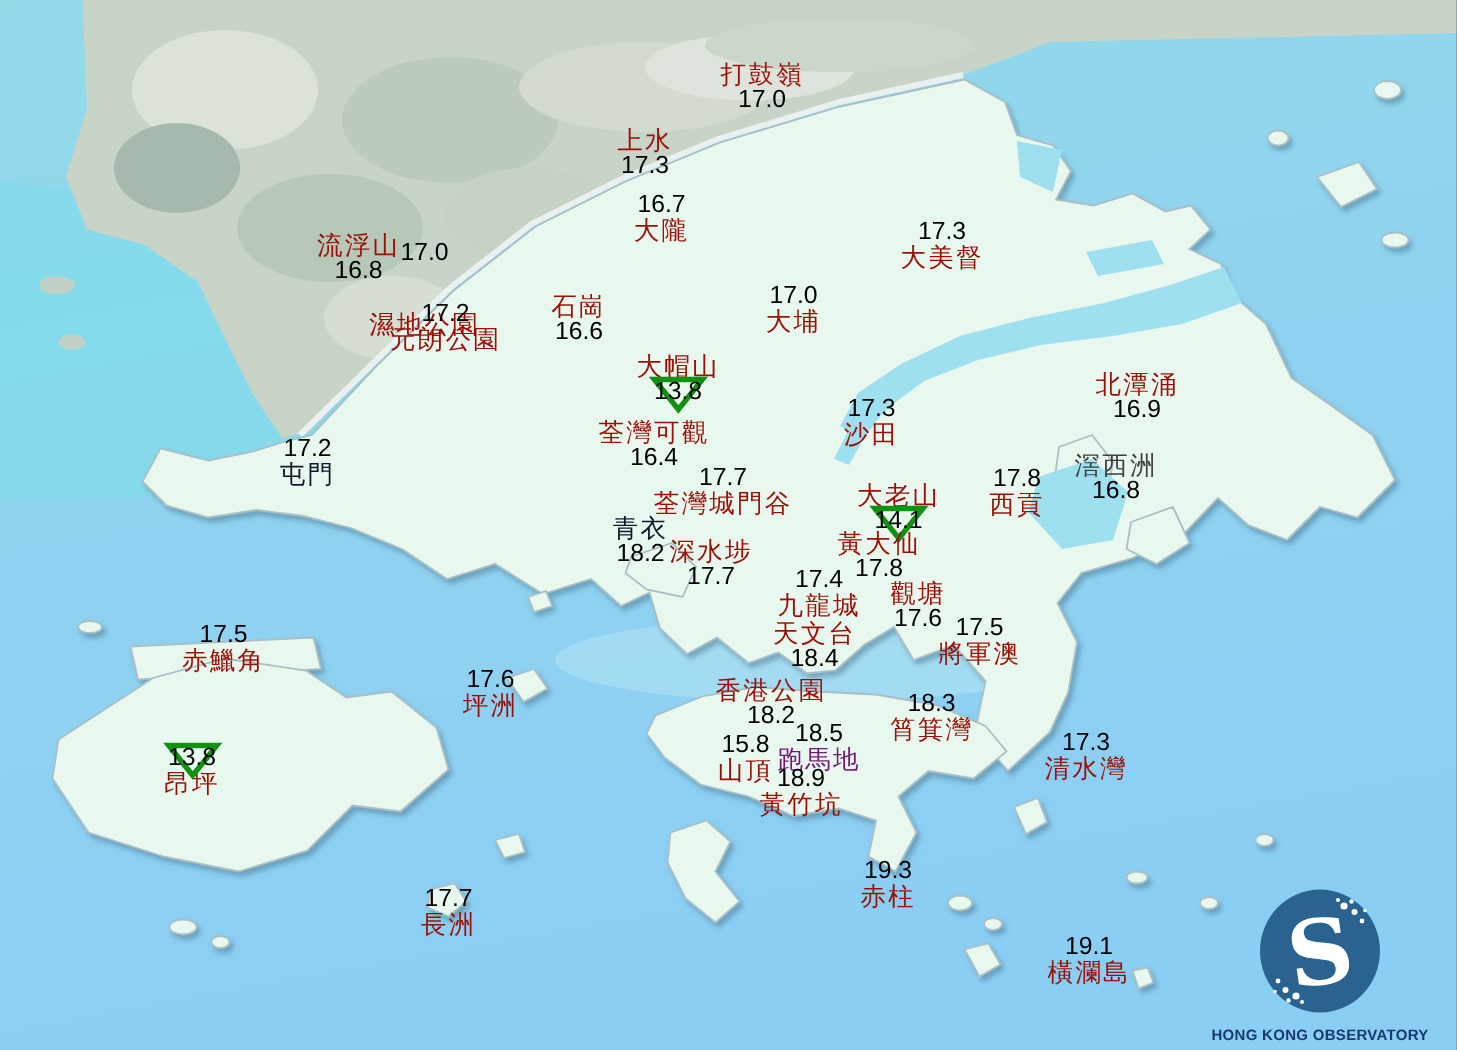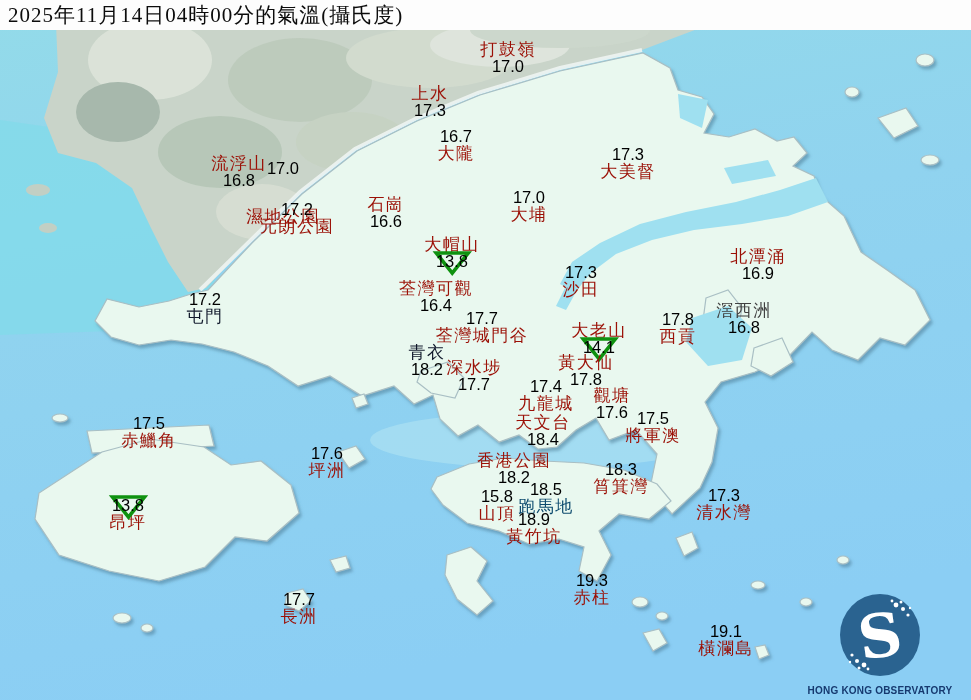--- a/index.html
+++ b/index.html
@@ -118,21 +118,21 @@
 
   <div id="stations">
       <div class="station" style="left: 508px; top: 41px;">
         <div class="place" style="color: rgb(155, 16, 6);">打鼓嶺</div>
         <div class="temp">17.0</div>
       </div>
       <div class="station" style="left: 430px; top: 85px;">
         <div class="place" style="color: rgb(155, 16, 6);">上水</div>
         <div class="temp">17.3</div>
       </div>
-      <div class="station" style="left: 456px; top: 128px;">
+      <div class="station" style="left: 441px; top: 128px;">
         <div class="temp">16.7</div>
         <div class="place" style="color: rgb(155, 16, 6);">大隴</div>
       </div>
       <div class="station" style="left: 239px; top: 155px;">
         <div class="place" style="color: rgb(155, 16, 6);">流浮山</div>
         <div class="temp">16.8</div>
       </div>
       <div class="station" style="left: 283px; top: 160px;">
         <div class="temp">17.0</div>
         <div class="place" style="color: rgb(155, 16, 6); margin-top: 31px;">濕地公園</div>
@@ -224,21 +224,21 @@
       <div class="station" style="left: 514px; top: 452px;">
         <div class="place" style="color: rgb(155, 16, 6);">香港公園</div>
         <div class="temp">18.2</div>
       </div>
       <div class="station" style="left: 621px; top: 461px;">
         <div class="temp">18.3</div>
         <div class="place" style="color: rgb(155, 16, 6);">筲箕灣</div>
       </div>
       <div class="station" style="left: 546px; top: 481px;">
         <div class="temp">18.5</div>
-        <div class="place" style="color: #0c4a6e;">跑馬地</div>
+        <div class="place" style="color: #701a75;">跑馬地</div>
       </div>
       <div class="station" style="left: 497px; top: 488px;">
         <div class="temp">15.8</div>
         <div class="place" style="color: rgb(155, 16, 6);">山頂</div>
       </div>
       <div class="station" style="left: 534px; top: 511px;">
         <div class="temp">18.9</div>
         <div class="place" style="color: rgb(155, 16, 6);">黃竹坑</div>
       </div>
       <div class="station" style="left: 327px; top: 445px;">
@@ -266,23 +266,20 @@
       <div class="station" style="left: 592px; top: 572px;">
         <div class="temp">19.3</div>
         <div class="place" style="color: rgb(155, 16, 6);">赤柱</div>
       </div>
       <div class="station" style="left: 726px; top: 623px;">
         <div class="temp">19.1</div>
         <div class="place" style="color: rgb(155, 16, 6);">橫瀾島</div>
       </div>
     </div>
 
-  <div id="titlebar">
-    <span id="title">2025年11月14日04時00分的氣溫(攝氏度)</span>
-  </div>
 
   <div class="logo">
     <svg width="160" height="88" viewBox="0 0 160 88">
       <ellipse cx="80" cy="42" rx="40" ry="41" fill="#2a6390"></ellipse>
       <text x="80" y="64" text-anchor="middle" fill="#ffffff" font-family="DejaVu Serif, serif" font-size="60" font-weight="bold" transform="rotate(-8 80 42)">S</text>
       <g fill="#ffffff">
         <circle cx="96" cy="12" r="2.4"></circle>
           <circle cx="103" cy="16" r="2"></circle>
         <circle cx="108" cy="22" r="1.6"></circle>
           <circle cx="101" cy="9" r="1.5"></circle>

